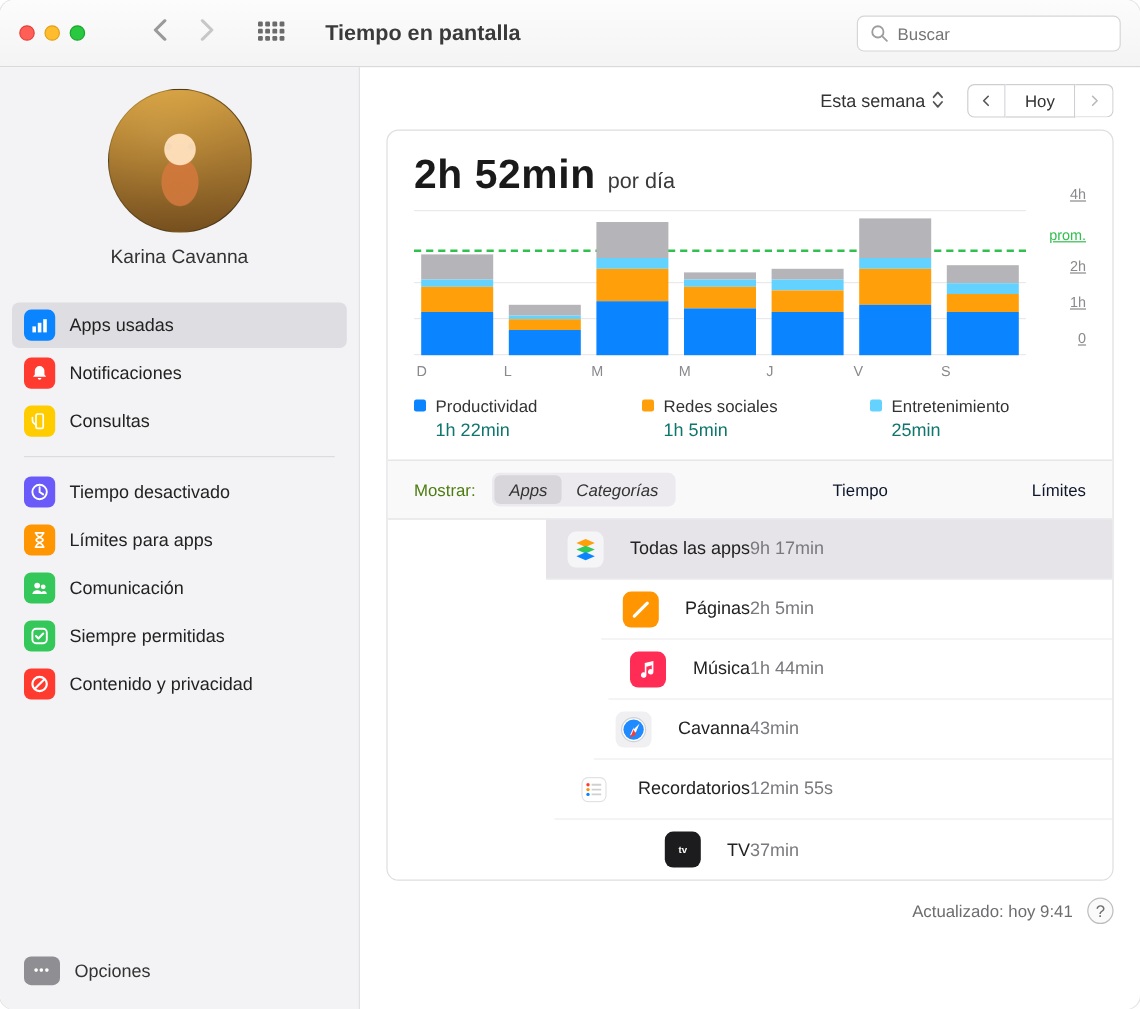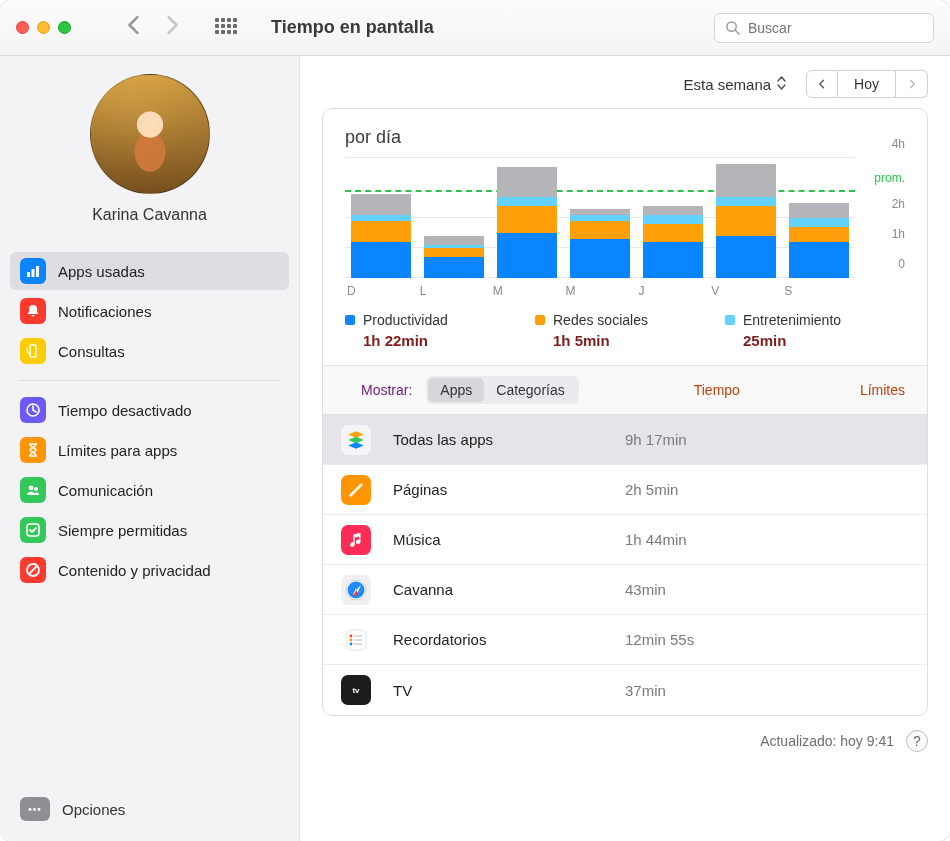--- a/index.html
+++ b/index.html
@@ -158,45 +158,45 @@
   .chart-grid .gl { position:absolute; left:0; right:0; height:1px; background:#e9e9eb; }
   .avg-line { position:absolute; left:0; right:0; border-top:2px dashed #30c04d; }
   .bars { position:absolute; left:0; right:0; bottom:0; top:0; display:flex; align-items:flex-end; }
   .barcol { flex:1; display:flex; justify-content:center; }
   .bar { width:60px; display:flex; flex-direction:column-reverse; }
   .seg { width:100%; }
   .seg.prod{background:#0a84ff;} .seg.soc{background:#ff9f0a;} .seg.ent{background:#64d2ff;} .seg.other{background:#b5b5b9;}
   .xlabels { display:flex; margin-top:6px; }
   .xlabels span{ flex:1; text-align:left; font-size:12px; color:#8a8a8e; padding-left:2px;}
   .yaxis { width:40px; position:relative; font-size:12px; color:#8a8a8e; }
-  .ylab { position:absolute; right:0; transform:translateY(-50%); }
+  .ylab { position:absolute; right:0; transform:translateY(-50%);text-decoration:underline; }
   .ylab.prom { color:#30c04d; }
 
   .legend { display:flex; gap:10px; padding:6px 22px 16px; }
   .legend .lg { flex:1; }
   .lg-top { display:flex; align-items:center; gap:8px; font-size:14px; color:#333; }
   .sw{ width:10px; height:10px; border-radius:2px; }
   .sw.prod{background:#0a84ff;} .sw.soc{background:#ff9f0a;} .sw.ent{background:#64d2ff;}
-  .lg-val { font-size:15px; color:#7f1d1d; margin-top:4px; margin-left:18px;font-weight:bold; }
+  .lg-val { font-size:15px; color:#0f766e; margin-top:4px; margin-left:18px; }
 
   .filter-row {
     display:flex; align-items:center; gap:14px;
     padding:10px 22px;
     border-top:1px solid #e2e2e4;
     border-bottom:1px solid #e2e2e4;
     font-size:14px; color:#3a3a3a;
     background:#f9f9fa;
   }
-  .filter-row .lbl { color:#701a75;margin-left:16px; }
+  .filter-row .lbl { color:#4d7c0f; }
   .pill-group{ display:flex; background:#eceaee; border-radius:6px; padding:2px; }
-  .pill{ padding:4px 12px; border-radius:5px; font-size:14px; color:#333; }
+  .pill{ padding:4px 12px; border-radius:5px; font-size:14px; color:#333;font-style:italic; }
   .pill.active{ background:#d8d6da; }
-  .col-head { margin-left:auto; display:flex; gap:120px; color:#c2410c; }
-
-  .app-list { display:flex; flex-direction:column; }
+  .col-head { margin-left:auto; display:flex; gap:120px; color:#0f172a; }
+
+  .app-list { display:flex; flex-direction:column;align-items:flex-end; }
   .app-row {
     display:grid;
     grid-template-columns: 52px 1fr 160px 120px;
     align-items:center;
     height:50px;
     padding:0 22px 0 18px;
     border-bottom:1px solid #ededef;
     font-size:15px;
   }
   .app-row:last-child{ border-bottom:none; }
@@ -366,20 +366,21 @@
             <svg viewBox="0 0 10 16">
                 <path d="M3 3 L8 8 L3 13" fill="none" stroke="#b9b9bb" stroke-width="1.8" stroke-linecap="round" stroke-linejoin="round"></path>
               </svg>
           </div>
         </div>
       </div>
 
       <div class="panel">
         <div class="panel-top">
           <div class="usage-hero">
+            <div class="usage-time">2h 52min</div>
             <div class="usage-suffix">por día</div>
           </div>
         </div>
 
         <div class="chart-wrap">
           <div style="flex:1;">
             <div class="chart" id="chart">
               <div class="chart-grid" id="chart-grid">
                   <div class="gl" style="bottom: 0px;"></div>
                   <div class="gl" style="bottom: 30px;"></div>

